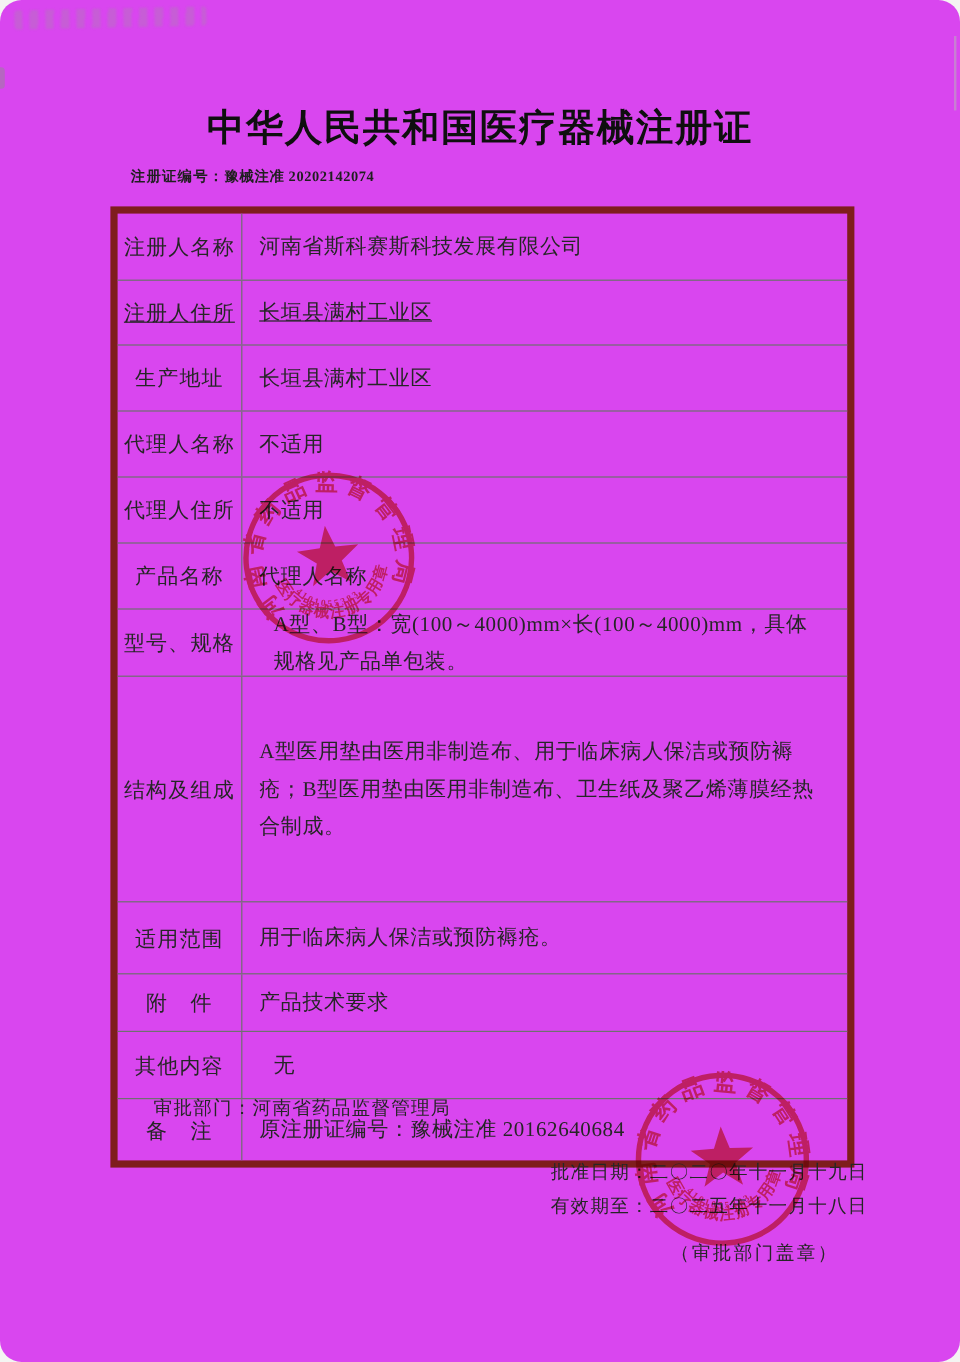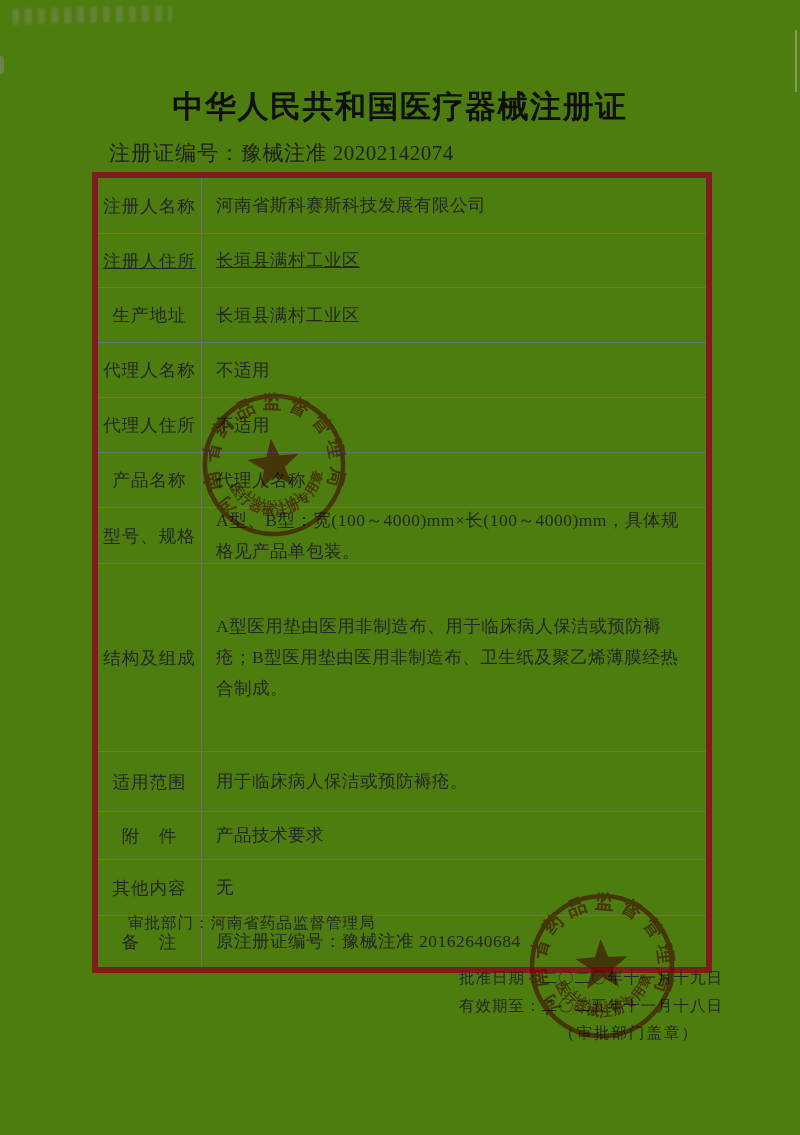--- a/index.html
+++ b/index.html
@@ -5,21 +5,21 @@
   html,body{margin:0;padding:0;}
   body{
     width:800px;height:1135px;
     background:#f4f4f2;
     font-family:"Liberation Serif","DejaVu Serif",serif;
     color:#262626;
     -webkit-font-smoothing:antialiased;
   }
   .paper{
     position:relative;width:800px;height:1135px;
-    background:#4d7c0f;overflow:hidden;
+    background:#d946ef;overflow:hidden;border-radius:18px;
   }
   
   .smudge-top{
     position:absolute;left:12px;top:7px;width:160px;height:16px;
     background:repeating-linear-gradient(92deg,#9a9a98 0 7px,transparent 7px 13px);
     opacity:.28;filter:blur(1px);transform:rotate(-1.2deg);border-radius:3px;
   }
   .smudge-left{
     position:absolute;left:0;top:56px;width:4px;height:18px;
     background:#8d8d8b;opacity:.45;border-radius:0 3px 3px 0;filter:blur(.5px);
@@ -28,53 +28,53 @@
     position:absolute;right:3px;top:30px;width:2px;height:62px;
     background:#b8b8b6;opacity:.5;filter:blur(.5px);
   }
   .doc-title{
     position:absolute;top:86px;left:0;width:100%;
     text-align:center;font-size:31px;font-weight:700;
     letter-spacing:1.5px;color:#0f0f0f;
   }
   .cert-line{
     position:absolute;top:139px;left:109px;
-    font-size:21px;letter-spacing:1px;color:#1f1f1f;
+    font-size:12px;letter-spacing:1px;color:#1f1f1f;font-weight:bold;
   }
   .cert-line .num{letter-spacing:.5px;}
   
   .cert-table{
     position:absolute;top:172px;left:92px;width:620px;
     border:6px solid #7f1d1d;box-sizing:border-box;background:transparent;
   }
   .row{display:flex;box-sizing:border-box;border-top:1px solid #6f6f6f;}
   .row:first-child{border-top:none;}
   .cell-label{
     width:104px;flex:0 0 104px;box-sizing:border-box;
     border-right:1px solid #6f6f6f;
     display:flex;align-items:center;justify-content:center;
     font-size:17.5px;letter-spacing:1px;text-align:center;
   }
   .cell-value{
     flex:1;display:flex;align-items:center;box-sizing:border-box;
     padding:5px 18px 5px 14px;font-size:17.5px;line-height:31px;
     letter-spacing:.5px;
   }
-  .h55{height:55px;} .h54{height:54px;text-decoration:underline;} .h56{height:56px;}
+  .h55{height:55px;} .h54{height:54px;text-decoration:underline;} .h56{height:56px;gap:12px;}
   .h188{height:188px;} .h60{height:60px;} .h48{height:48px;} .h52{height:52px;}
   
   .footer-left{
     position:absolute;top:913px;left:128px;
     font-size:15.5px;letter-spacing:1px;
   }
   .footer-right{
     position:absolute;top:964px;left:459px;
     font-size:15.5px;line-height:27.5px;letter-spacing:1px;
   }
-  .seal-note{padding-left:100px;letter-spacing:2px;}
+  .seal-note{padding-left:100px;letter-spacing:2px;margin-top:12px;}
   
   .stamp{
     position:absolute;mix-blend-mode:multiply;opacity:.82;
     pointer-events:none;
   }
   .stamp1{left:200px;top:391px;width:148px;height:148px;transform:rotate(-7deg);}
   .stamp2{left:527px;top:891px;width:150px;height:150px;transform:rotate(-3deg);}
   .stamp svg{width:100%;height:100%;}
   .seal-stroke{fill:none;stroke:#d94f4a;stroke-width:4.5;}
   .seal-fill{fill:#d94f4a;}

